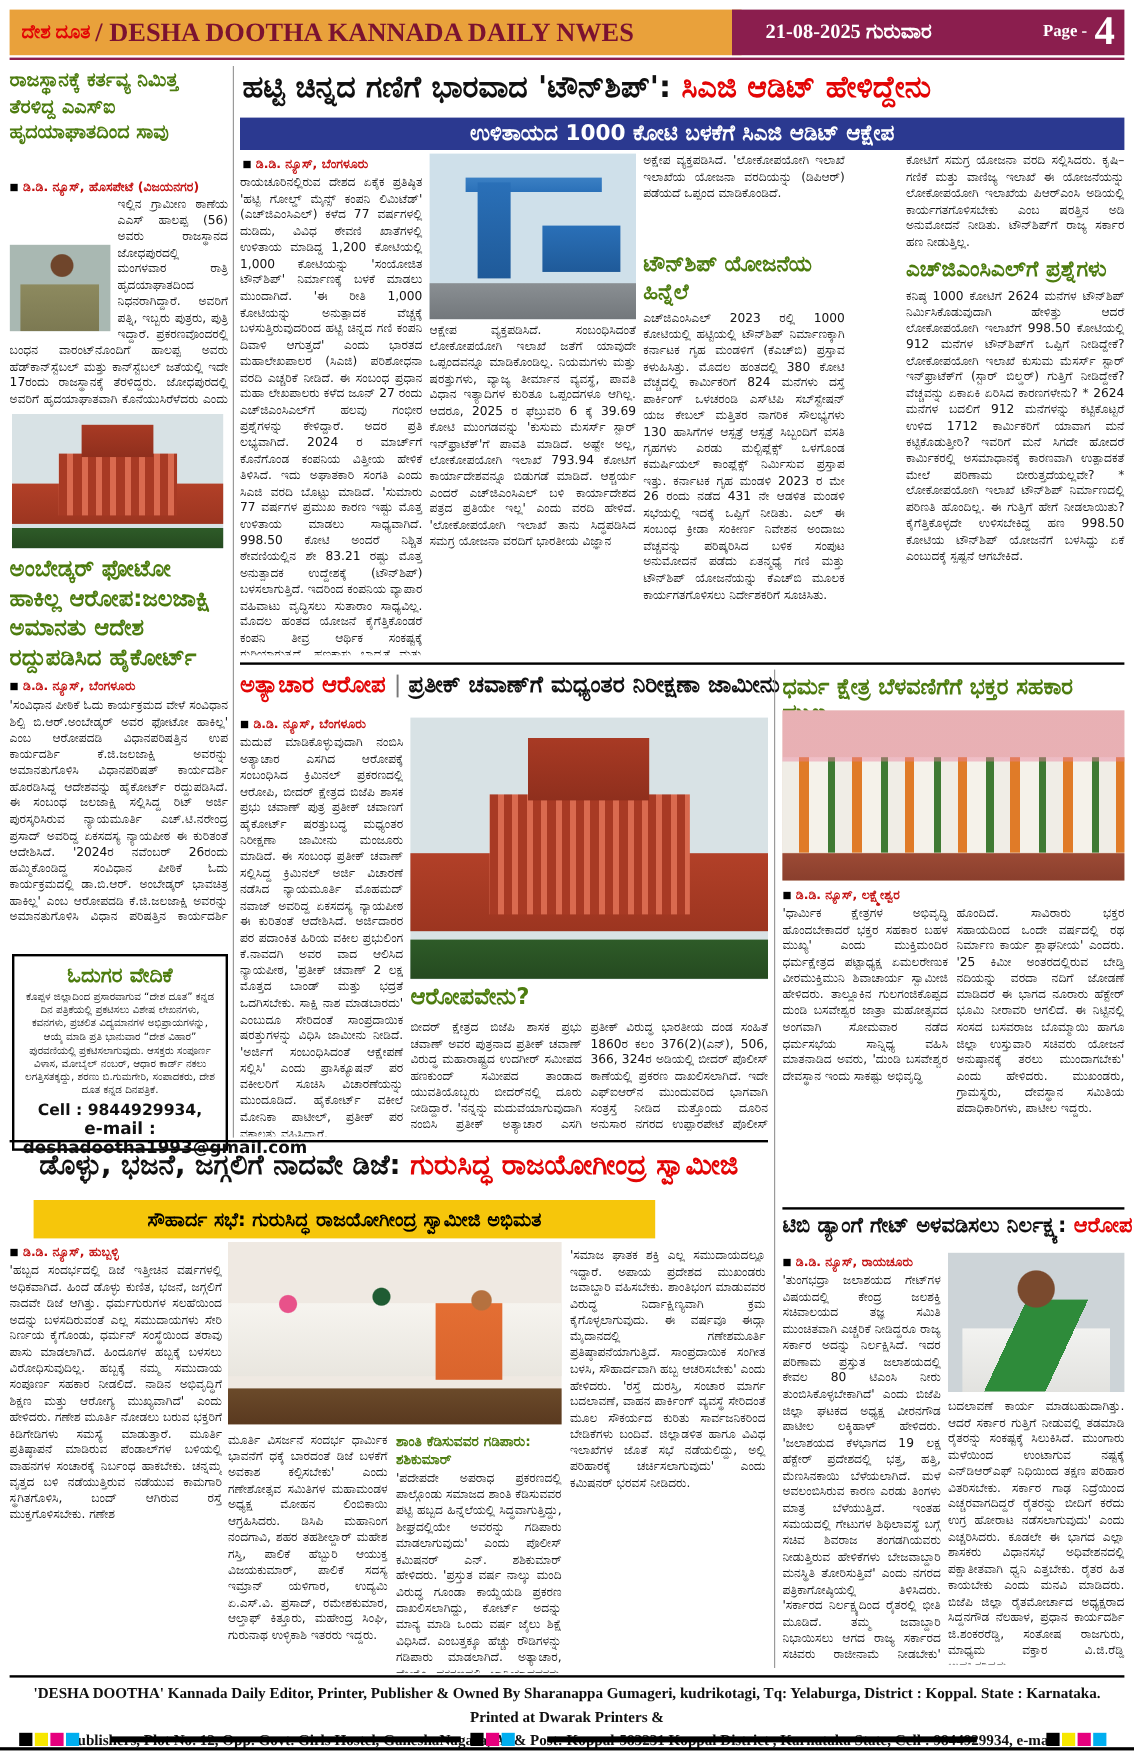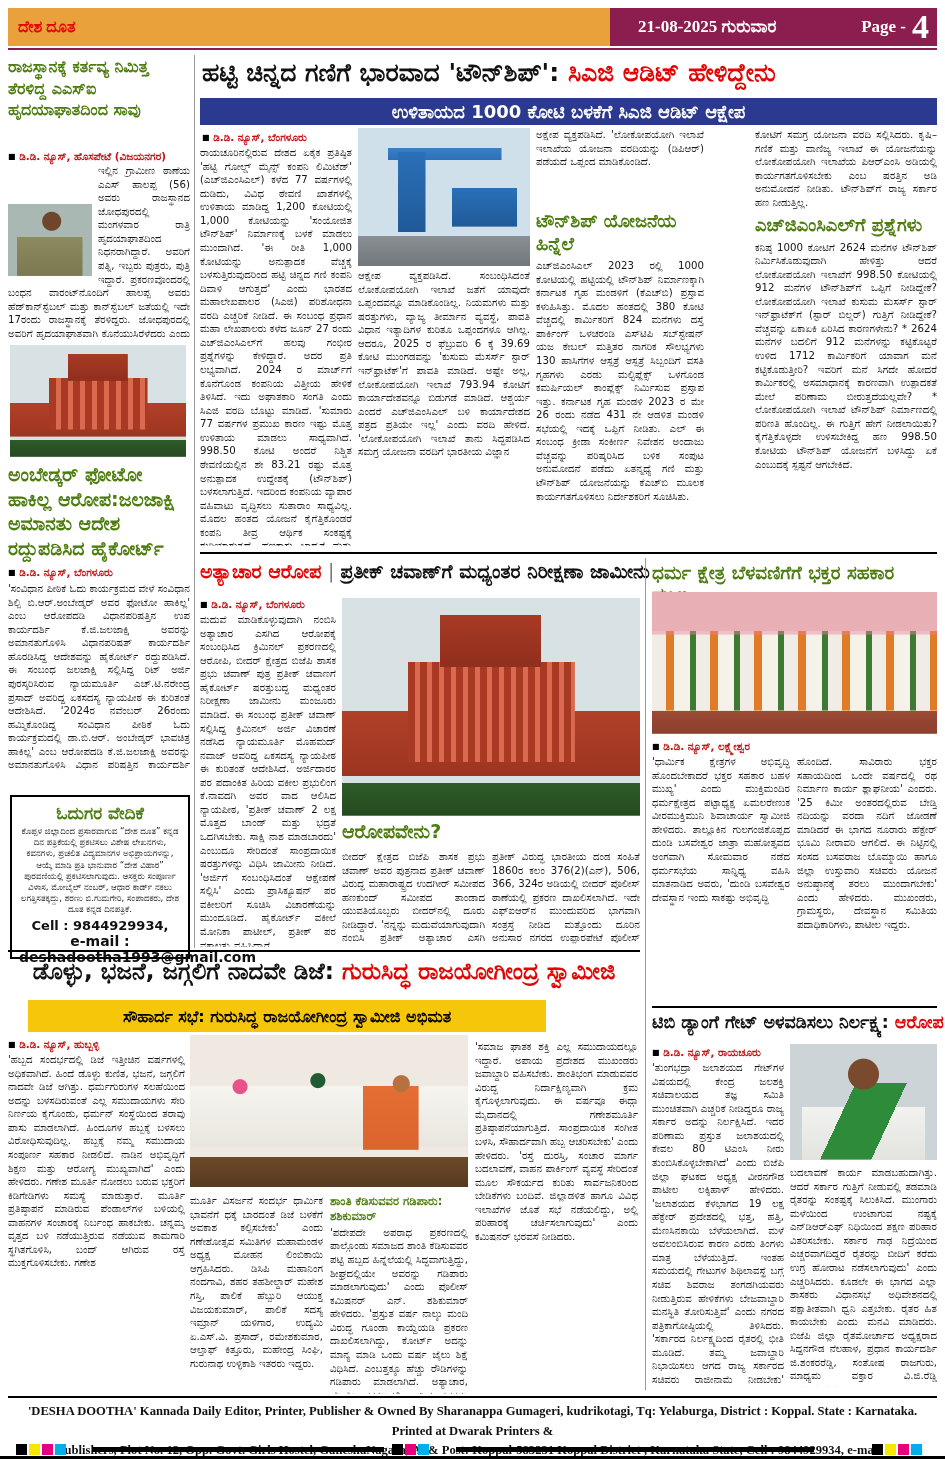--- a/index.html
+++ b/index.html
@@ -71,25 +71,26 @@
   .regmark{display:flex;gap:2px;}
   .regmark span{width:11px;height:11px;display:block;}
 </style>
 </head>
 <body>
 
 <div class="page">
 
   <div class="abs mast-gold" style="left:8px;top:8px;width:600px;height:38px;">
     <span class="serifb" style="font-size:16px;color:#e30505;">ದೇಶ ದೂತ</span>
+    <span class="serifb" style="font-size:22px;color:#7b1230;margin-left:4px;">/ DESHA DOOTHA KANNADA DAILY NWES</span>
   </div>
   <div class="abs mast-maroon" style="left:610px;top:8px;width:327px;height:38px;">
     <span class="serifb" style="font-size:17px;margin-left:28px;">21-08-2025 ಗುರುವಾರ</span>
     <span style="margin-left:auto;display:flex;align-items:center;margin-right:8px;">
-      <span class="serifb" style="font-size:17px;">Page -</span>
+      <span class="serifb" style="font-size:14px;">Page -</span>
       <span class="serifb" style="font-size:34px;margin-left:6px;line-height:1;">4</span>
     </span>
   </div>
   <div class="abs" style="left:8px;top:48px;width:929px;height:2px;background:#8b1e4e;"></div>
 
   <div class="abs kn-head" style="left:8px;top:56px;width:182px;font-size:16px;line-height:1.35;">ರಾಜಸ್ಥಾನಕ್ಕೆ ಕರ್ತವ್ಯ ನಿಮಿತ್ತ ತೆರಳಿದ್ದ ಎಎಸ್‌ಐ ಹೃದಯಾಘಾತದಿಂದ ಸಾವು</div>
   <div class="abs byline" style="left:8px;top:150px;width:182px;">
     <span class="bullet">■</span> <span>ಡಿ.ಡಿ. ನ್ಯೂಸ್, ಹೊಸಪೇಟೆ (ವಿಜಯನಗರ)</span>
   </div>
   <div class="abs body-txt" style="left:8px;top:164px;width:182px;height:178px;">

